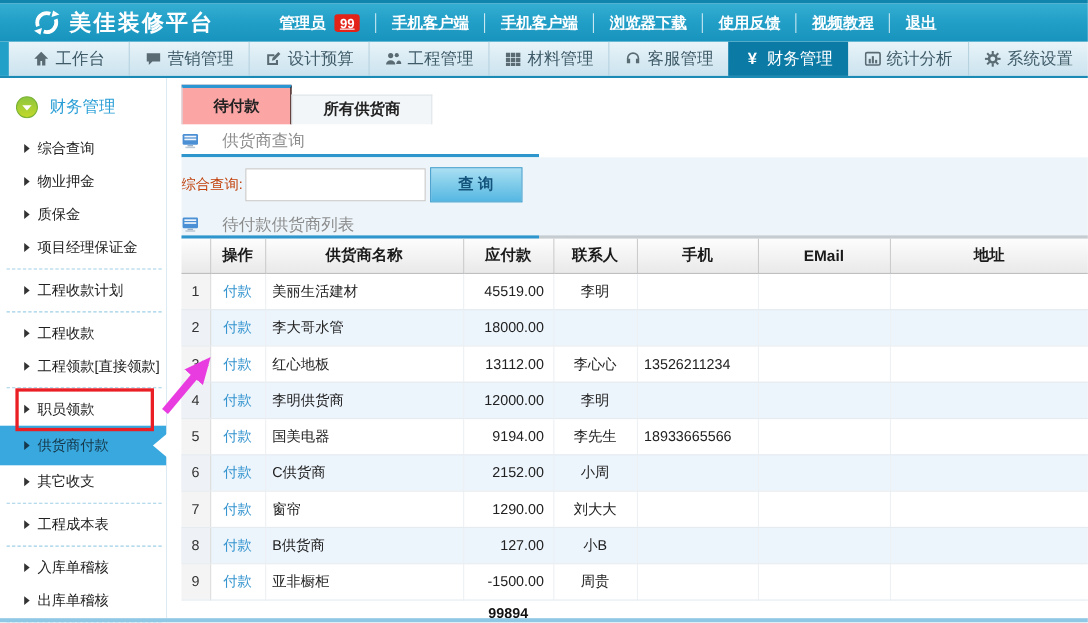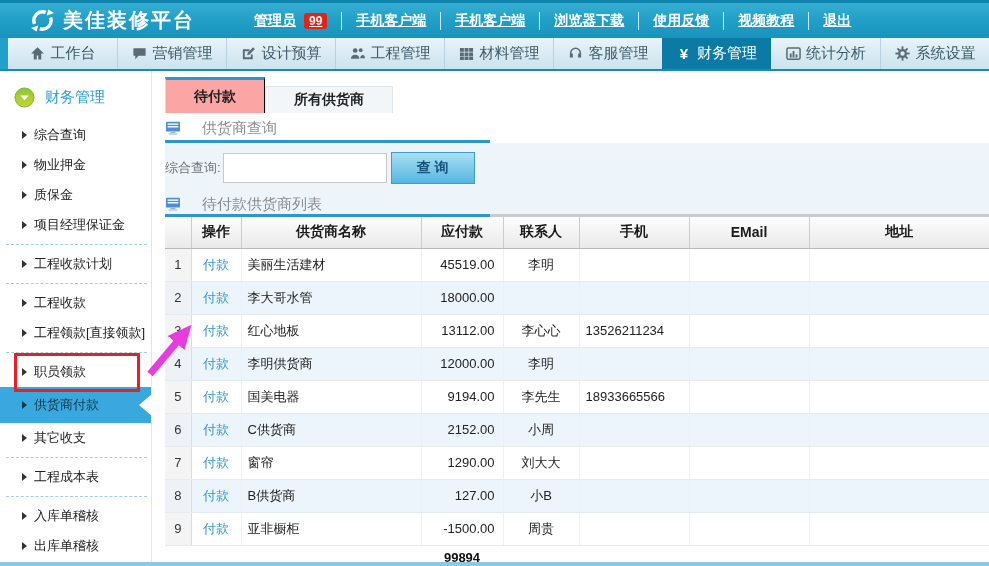--- a/index.html
+++ b/index.html
@@ -69,21 +69,21 @@
   .sect-head .micon { width:17px; height:15px; display:block; }
   .sect-title { font-size:15px; color:#8c8c8c; }
   .rule { height:3px; background:linear-gradient(to right,
       var(--section-rule,#2e96cc) 0, var(--section-rule,#2e96cc) 325px,
       transparent 325px); margin-top:2px; }
   .rule2 { height:3px; background:linear-gradient(to right,
       var(--section-rule,#2e96cc) 0, var(--section-rule,#2e96cc) 325px,
       #c6ccd0 325px); }
   .light-zone { background:#edf5fa; padding:9px 0 0 0; }
   .query-row { display:flex; align-items:center; height:32px; }
-  .query-label { font-size:13px; color:#737373; }
+  .query-label { font-size:13px; color:#c2410c; }
   .query-input { width:164px; height:30px; border:1px solid #c8c8c8; background:#fff;
     margin-left:2px; padding:0 6px; font-size:13px; }
   .query-btn { width:84px; height:32px; margin-left:4px; border:1px solid #3e9dcb;
     background:linear-gradient(180deg,#aadff4 0%,#7ecbe9 50%,#56b7e2 100%);
     color:#14537c; font-size:14px; font-weight:bold; cursor:pointer;
     font-family:"Liberation Sans","DejaVu Sans",sans-serif; }
   .light-zone .sect-head { margin-top:10px; }
 
   
   table { border-collapse:collapse; width:100%; table-layout:fixed; }

